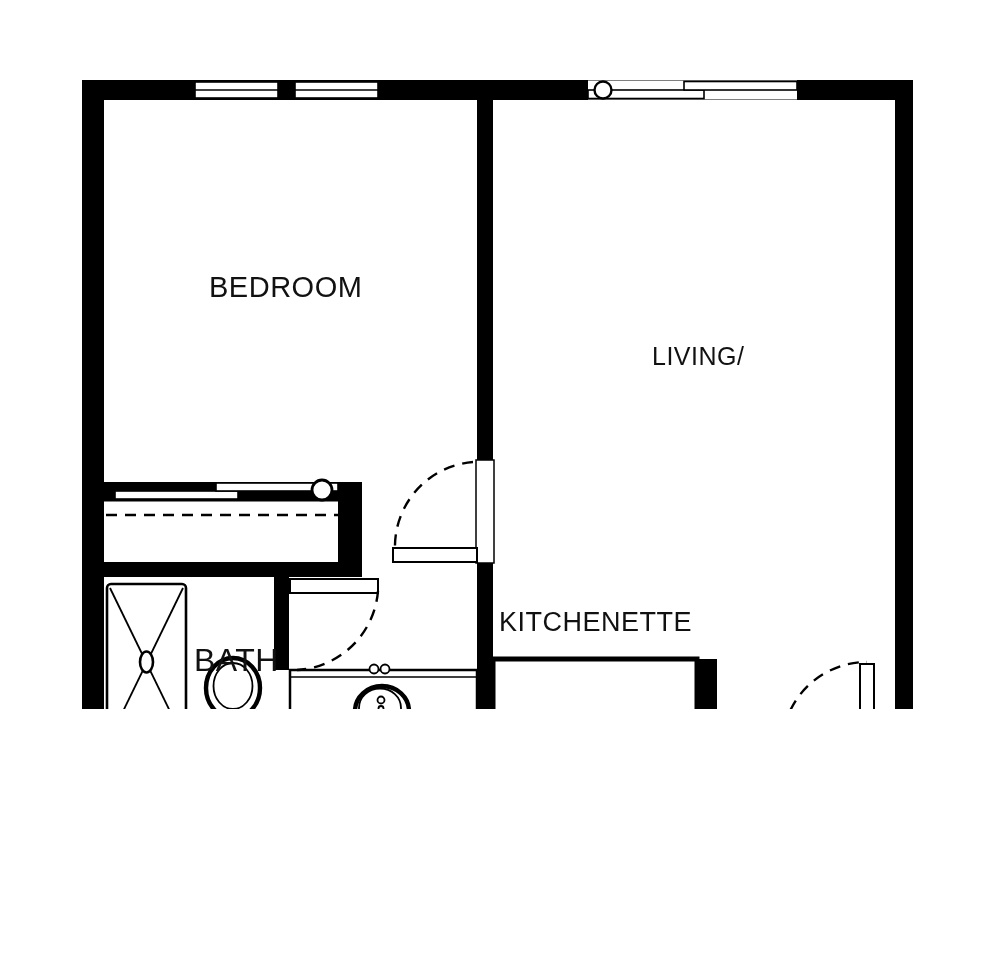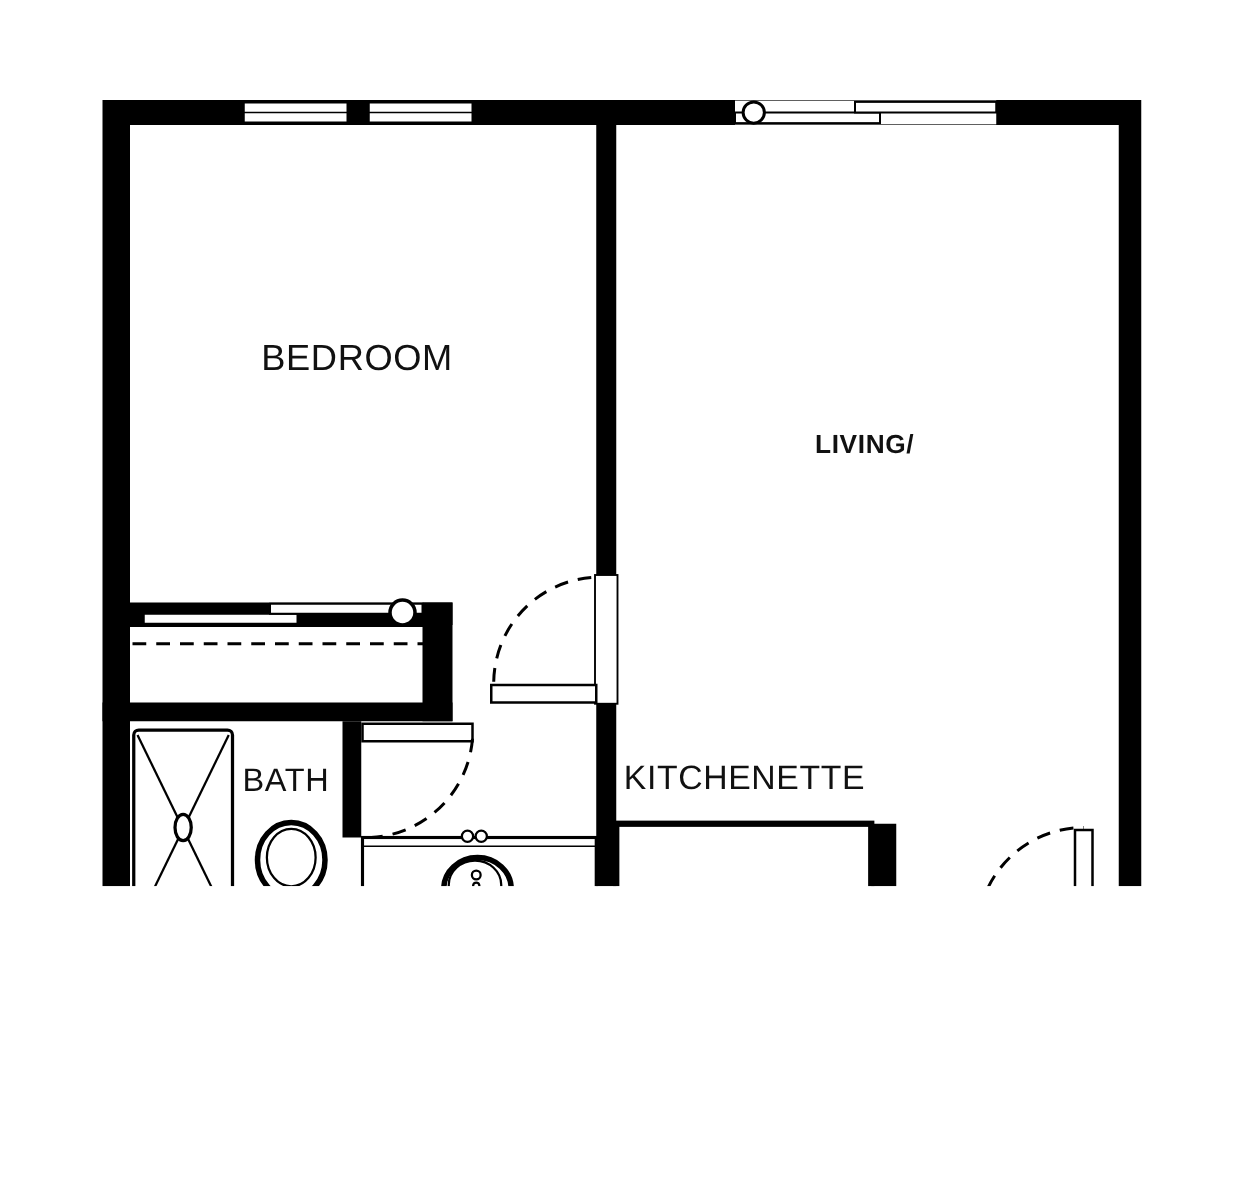--- a/index.html
+++ b/index.html
@@ -12,23 +12,23 @@
     font-family: "Liberation Sans", sans-serif;
   }
   .plan-svg { position: absolute; left: 0; top: 0; }
   .label {
     position: absolute;
     color: #111111;
     white-space: nowrap;
     font-family: "Liberation Sans", sans-serif;
   }
   .label-bedroom     { left: 209px; top: 271px; font-size: 29px; letter-spacing: 0.5px; }
-  .label-living      { left: 652px; top: 338px; font-size: 21px; line-height: 36px; letter-spacing: 0.5px; font-weight: bold; }
+  .label-living      { left: 652px; top: 338px; font-size: 25px; line-height: 36px; letter-spacing: 0.5px; }
   .label-kitchenette { left: 499px; top: 607px; font-size: 27px; letter-spacing: 0.5px; }
-  .label-bath        { left: 194px; top: 609px; font-size: 26px; letter-spacing: 0.5px; }
+  .label-bath        { left: 194px; top: 642px; font-size: 32px; letter-spacing: 0.5px; }
   .label-unit        { left: 471px; top: 820px; width: 60px; text-align: center; font-size: 54px; }
 
   .wall  { fill: #000000; stroke: none; }
   .open  { fill: #ffffff; stroke: #000000; }
   .ln    { stroke: #000000; fill: none; }
   .dash  { stroke: #000000; fill: none; stroke-dasharray: 11 8; }
 </style>
 </head>
 <body>
 

